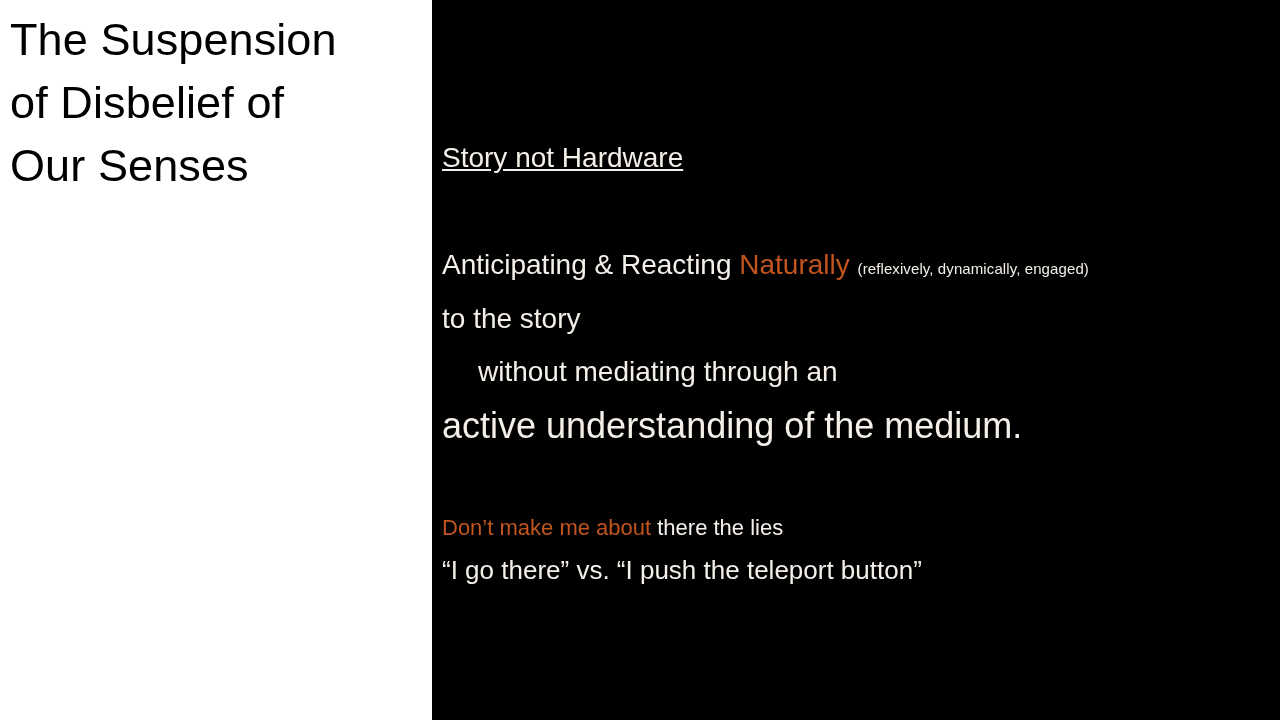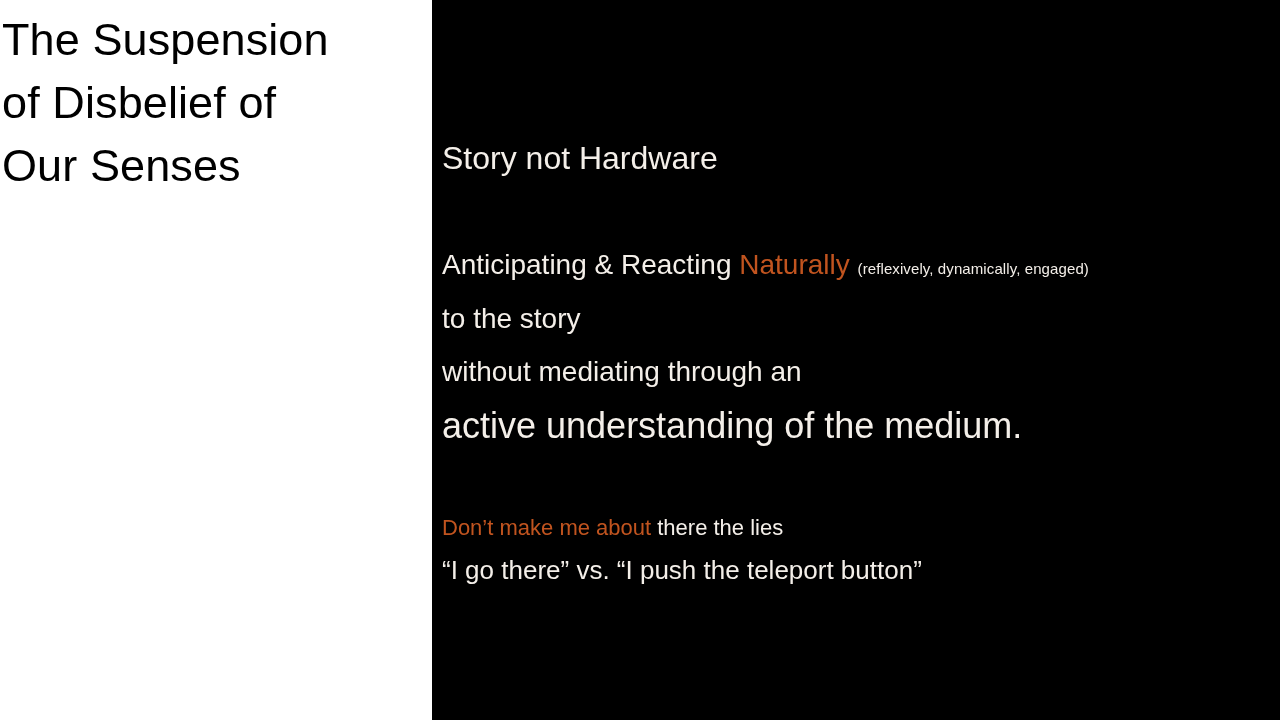--- a/index.html
+++ b/index.html
@@ -19,21 +19,21 @@
     display: flex;
   }
   
   .left-panel {
     position: relative;
     width: 432px;
     height: 720px;
     background: #ffffff;
     flex: 0 0 432px;
     box-sizing: border-box;
-    padding: 8px 12px 0 2px;
+    padding: 8px 12px 0 10px;
   }
   .slide-title {
     margin: 0;
     color: #000000;
     font-family: "Liberation Sans", sans-serif;
     font-weight: 400;
     font-size: 45px;
     line-height: 63px;
     letter-spacing: 0.1px;
     white-space: pre-line;
@@ -57,37 +57,39 @@
   .line {
     position: absolute;
     left: 0;
     color: #f4efe9;
     font-family: "Liberation Sans", sans-serif;
     font-weight: 400;
     white-space: nowrap;
   }
   .line-heading {
     top: 138px;
-    font-size: 32px;
+    font-size: 28px;
     line-height: 40px;
+    text-decoration: underline;
   }
   .line-main1 {
     top: 245px;
     font-size: 28px;
     line-height: 40px;
   }
   .line-main2 {
     top: 299px;
     font-size: 28px;
     line-height: 40px;
   }
   .line-main3 {
     top: 352px;
     font-size: 28px;
     line-height: 40px;
+    margin-left: 36px;
   }
   .line-main4 {
     top: 406px;
     font-size: 36px;
     line-height: 40px;
   }
   .line-foot1 {
     top: 512px;
     font-size: 22px;
     line-height: 32px;

